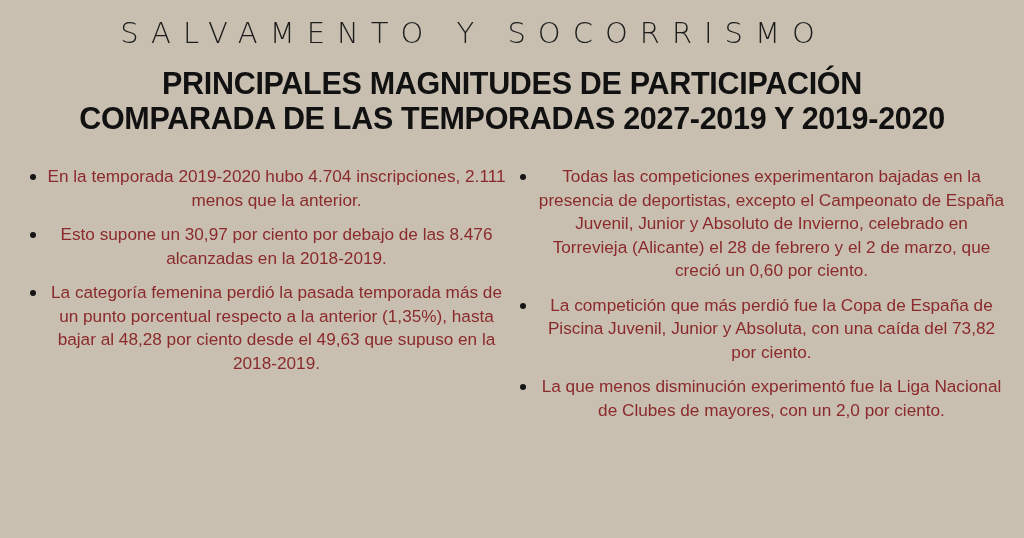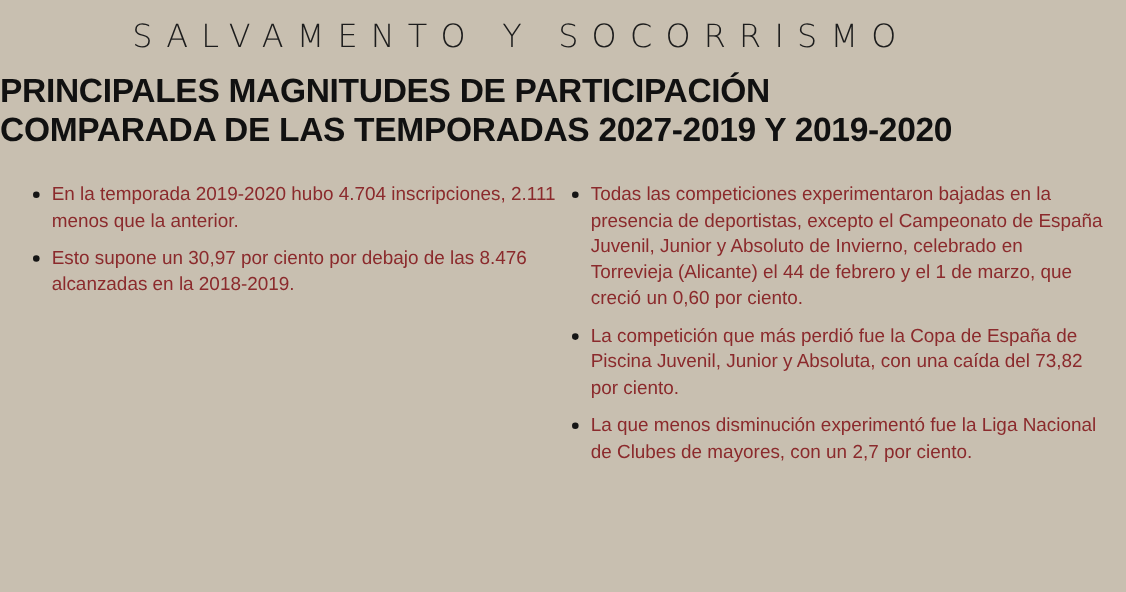--- a/index.html
+++ b/index.html
@@ -26,21 +26,21 @@
       letter-spacing: 12px;
       color: #1c1c1c;
       padding-left: 12px;
       box-sizing: border-box;
     }
     .title {
       position: absolute;
       top: 66px;
       left: 0;
       width: 1024px;
-      text-align: left;
+      text-align: center;
       font-family: "Liberation Sans", sans-serif;
       font-weight: bold;
       font-size: 30.5px;
       line-height: 35px;
       color: #111;
       letter-spacing: -0.3px;
     }
     .col {
       position: absolute;
       top: 165px;
@@ -53,20 +53,21 @@
       padding: 0;
     }
     li {
       position: relative;
       padding-left: 21px;
       font-family: "Liberation Sans", sans-serif;
       font-size: 17.2px;
       line-height: 23.5px;
       color: #8b2a2c;
       margin-bottom: 11px;
+      text-align: center;
     }
     li .bullet {
       position: absolute;
       left: 4px;
       top: 9px;
       width: 6px;
       height: 6px;
       border-radius: 50%;
       background: #151515;
     }
@@ -78,22 +79,23 @@
 
 <div class="title">
   <div>PRINCIPALES MAGNITUDES DE PARTICIPACIÓN</div>
   <div>COMPARADA DE LAS TEMPORADAS 2027-2019 Y 2019-2020</div>
 </div>
 
 <div class="col col-left">
   <ul>
     <li><span class="bullet"></span><span>En la temporada 2019-2020 hubo 4.704 inscripciones, 2.111 menos que la anterior.</span></li>
     <li><span class="bullet"></span><span>Esto supone un 30,97 por ciento por debajo de las 8.476 alcanzadas en la 2018-2019.</span></li>
+    <li><span class="bullet"></span><span>La categoría femenina perdió la pasada temporada más de un punto porcentual respecto a la anterior (1,35%), hasta bajar al 48,28 por ciento desde el 49,63 que supuso en la 2018-2019.</span></li>
   </ul>
 </div>
 
 <div class="col col-right">
   <ul>
-    <li><span class="bullet"></span><span>Todas las competiciones experimentaron bajadas en la presencia de deportistas, excepto el Campeonato de España Juvenil, Junior y Absoluto de Invierno, celebrado en Torrevieja (Alicante) el 44 de febrero y el 1 de marzo, que creció un 0,60 por ciento.</span></li>
+    <li><span class="bullet"></span><span>Todas las competiciones experimentaron bajadas en la presencia de deportistas, excepto el Campeonato de España Juvenil, Junior y Absoluto de Invierno, celebrado en Torrevieja (Alicante) el 28 de febrero y el 2 de marzo, que creció un 0,60 por ciento.</span></li>
     <li><span class="bullet"></span><span>La competición que más perdió fue la Copa de España de Piscina Juvenil, Junior y Absoluta, con una caída del 73,82 por ciento.</span></li>
-    <li><span class="bullet"></span><span>La que menos disminución experimentó fue la Liga Nacional de Clubes de mayores, con un 2,7 por ciento.</span></li>
+    <li><span class="bullet"></span><span>La que menos disminución experimentó fue la Liga Nacional de Clubes de mayores, con un 2,0 por ciento.</span></li>
   </ul>
 </div>
 
 </body></html>

